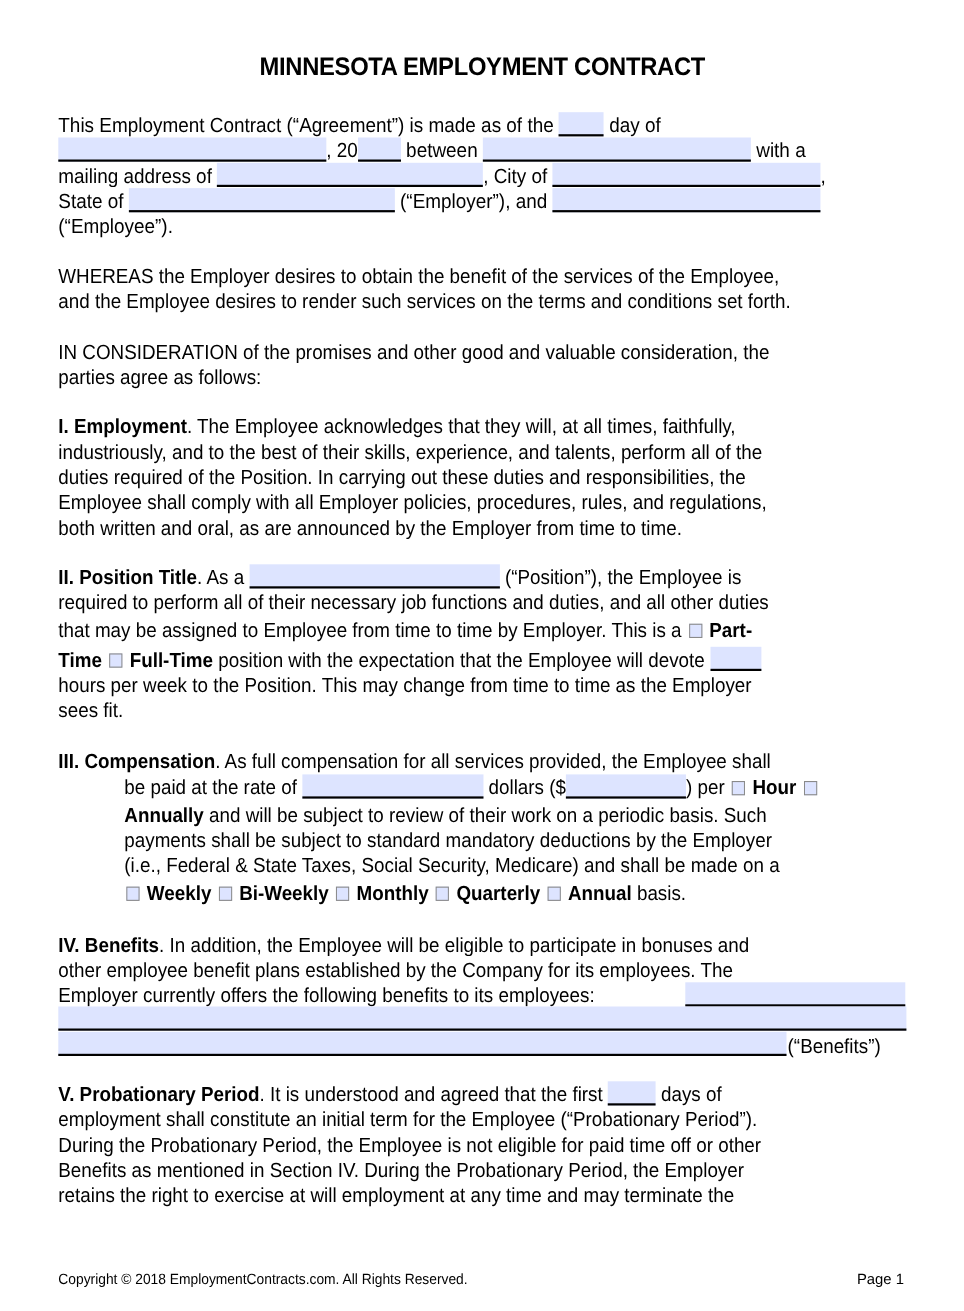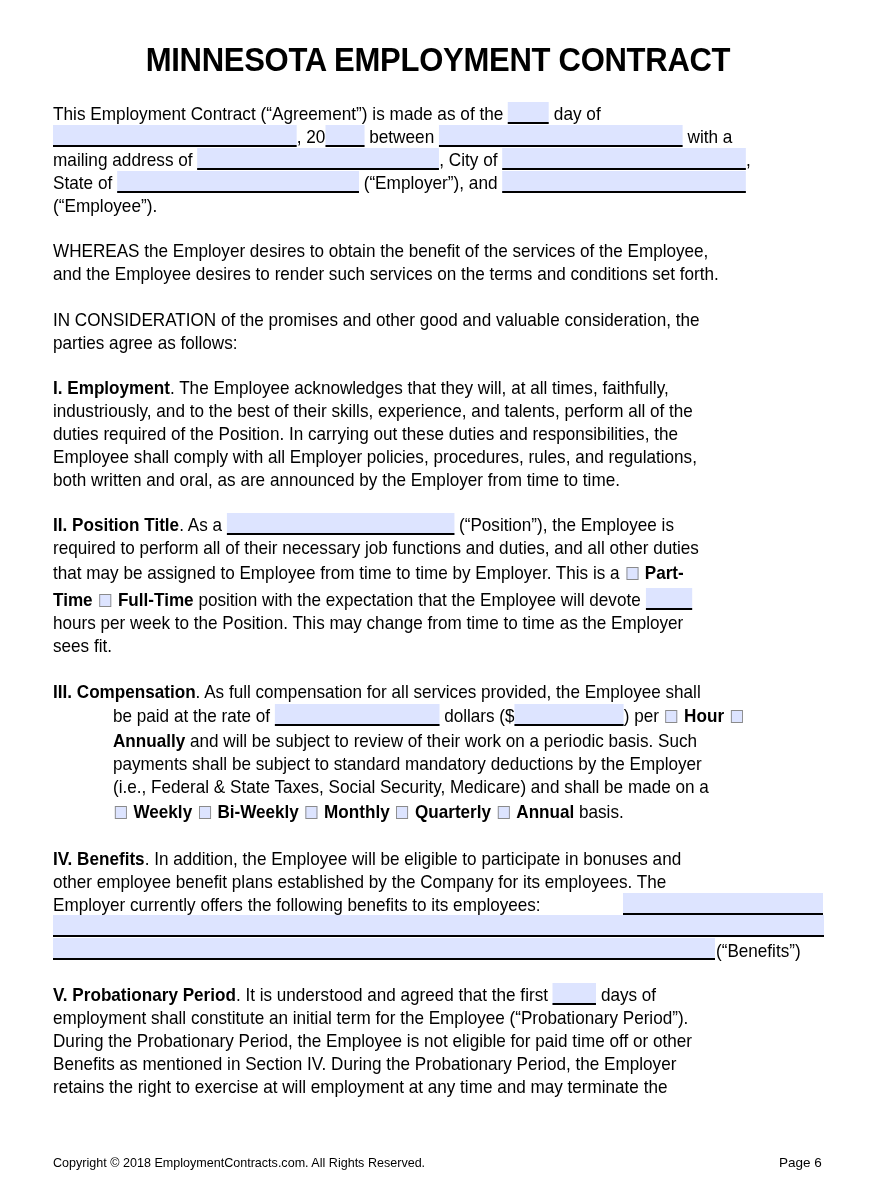--- a/index.html
+++ b/index.html
@@ -1,19 +1,19 @@
 <!DOCTYPE html>
 <html><head>
 <meta charset="utf-8">
 <style>
   html, body { margin: 0; padding: 0; background: #ffffff; }
   body { width: 876px; height: 1192px; position: relative; overflow: hidden;
          font-family: "Liberation Sans", sans-serif; color: #000; }
   .title { position: absolute; top: 40px; left: 0; width: 876px; text-align: center;
-           font-weight: bold; font-size: 33px; letter-spacing: -0.3px; line-height: 40px; }
+           font-weight: bold; font-size: 23px; letter-spacing: -0.3px; line-height: 40px; }
   .title span { display: inline-block; transform: scaleX(0.94); transform-origin: center; }
   .ln { position: absolute; left: 53px; white-space: nowrap; font-size: 18.5px; line-height: 23px;
         height: 23px; transform-origin: left center; }
   .ln.ind { left: 113px; }
   .fld { display: inline-block; background: #dde4ff; border-bottom: 2px solid #000;
          height: 20px; vertical-align: -4px; }
   .cb { display: inline-block; width: 11px; height: 11px; background: #dde4ff;
         border: 1px solid #8a8a8a; vertical-align: -1px; margin: 0 2px; }
   b { font-weight: bold; }
   .footer { position: absolute; top: 1155px; font-size: 13.5px; line-height: 16px; white-space: nowrap; }
@@ -98,14 +98,14 @@
 
   <div class="ln" style="top:983px; transform:scaleX(0.925);">
     <b>V. Probationary Period</b><span>. It is understood and agreed that the first </span><span class="fld" style="width:47px"></span><span> days of</span>
   </div>
   <div class="ln" style="top:1006px; transform:scaleX(0.925);">employment shall constitute an initial term for the Employee (“Probationary Period”).</div>
   <div class="ln" style="top:1029px; transform:scaleX(0.925);">During the Probationary Period, the Employee is not eligible for paid time off or other</div>
   <div class="ln" style="top:1052px; transform:scaleX(0.925);">Benefits as mentioned in Section IV. During the Probationary Period, the Employer</div>
   <div class="ln" style="top:1075px; transform:scaleX(0.925);">retains the right to exercise at will employment at any time and may terminate the</div>
 
   <div class="footer" style="left:53px; transform:scaleX(0.93); transform-origin:left center;">Copyright © 2018 EmploymentContracts.com. All Rights Reserved.</div>
-  <div class="footer" style="left:779px;">Page 6</div>
+  <div class="footer" style="left:779px;">Page 1</div>
 </div>
 
 </body></html>

